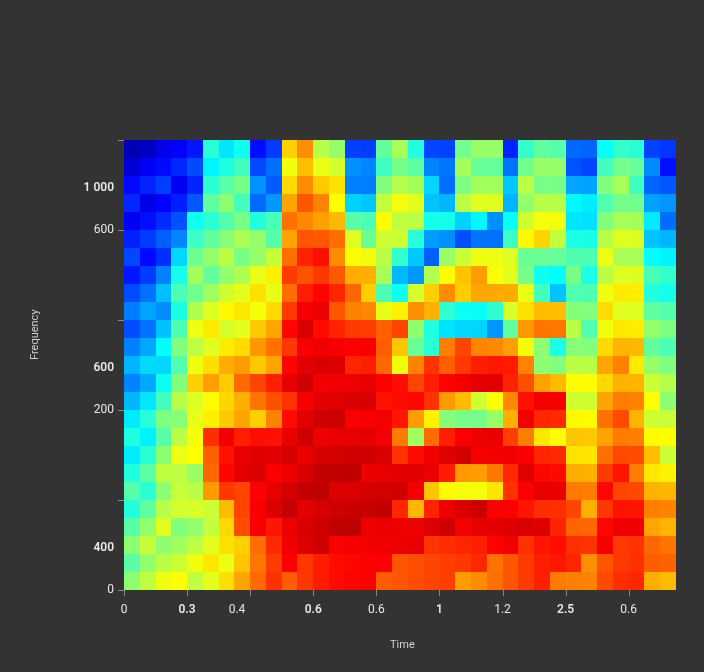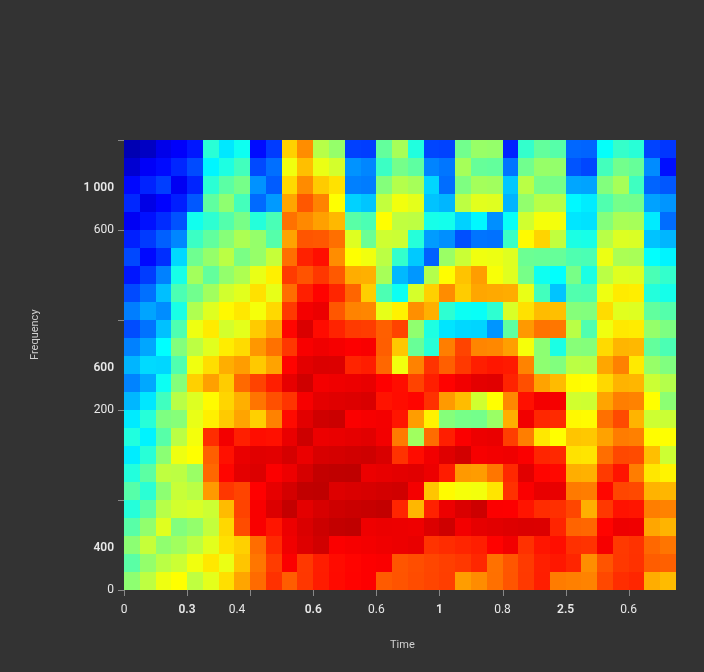--- a/index.html
+++ b/index.html
@@ -104,21 +104,21 @@
       <div class="xtick bold" style="left: 167.086px; top: 602px;">0.3</div>
       <div class="tickmark-x" style="left: 187.086px; top: 590px;"></div>
       <div class="xtick" style="left: 217px; top: 602px;">0.4</div>
       <div class="tickmark-x" style="left: 250.171px; top: 590px;"></div>
       <div class="xtick bold" style="left: 293.257px; top: 602px;">0.6</div>
       <div class="tickmark-x" style="left: 313.257px; top: 590px;"></div>
       <div class="xtick" style="left: 356.343px; top: 602px;">0.6</div>
       <div class="tickmark-x" style="left: 376.343px; top: 590px;"></div>
       <div class="xtick bold" style="left: 419.429px; top: 602px;">1</div>
       <div class="tickmark-x" style="left: 439.429px; top: 590px;"></div>
-      <div class="xtick" style="left: 482.514px; top: 602px;">0.8</div>
+      <div class="xtick" style="left: 482.514px; top: 602px;">1.2</div>
       <div class="tickmark-x" style="left: 502.514px; top: 590px;"></div>
       <div class="xtick bold" style="left: 545.6px; top: 602px;">2.5</div>
       <div class="tickmark-x" style="left: 565.6px; top: 590px;"></div>
       <div class="xtick" style="left: 608.686px; top: 602px;">0.6</div>
       <div class="tickmark-x" style="left: 628.686px; top: 590px;"></div>
     </div>
 
   <div class="plot-area">
     <div class="heatmap" id="heatmap" style="grid-template-columns: repeat(35, 1fr); grid-template-rows: repeat(25, 1fr);">
         <div class="cell" style="background: rgb(0, 0, 179);"></div>

